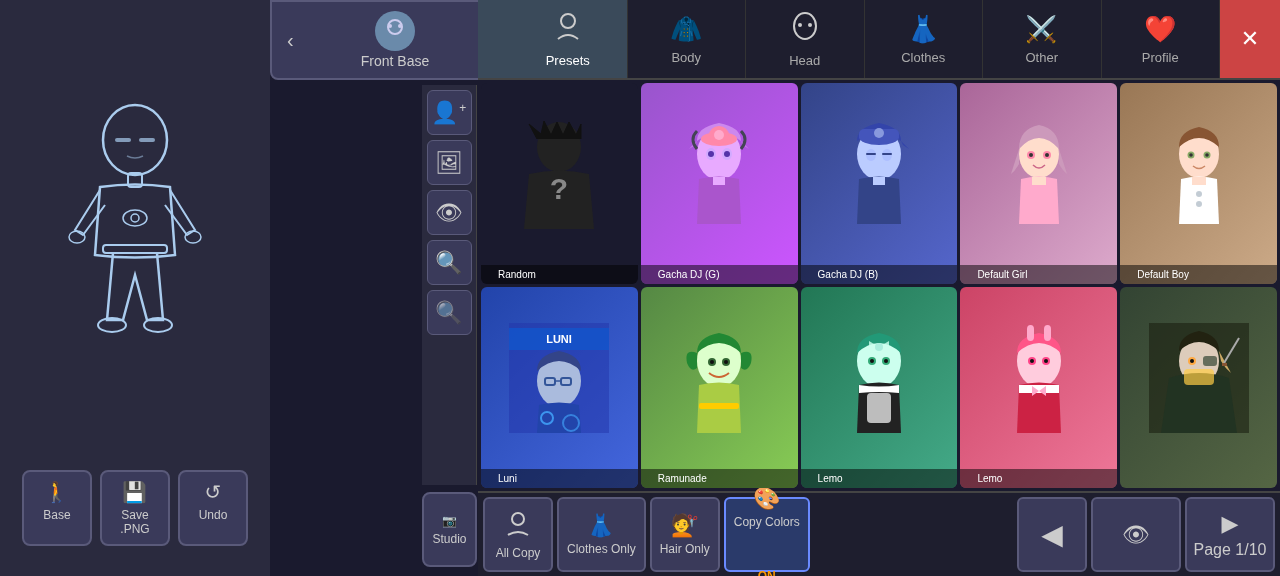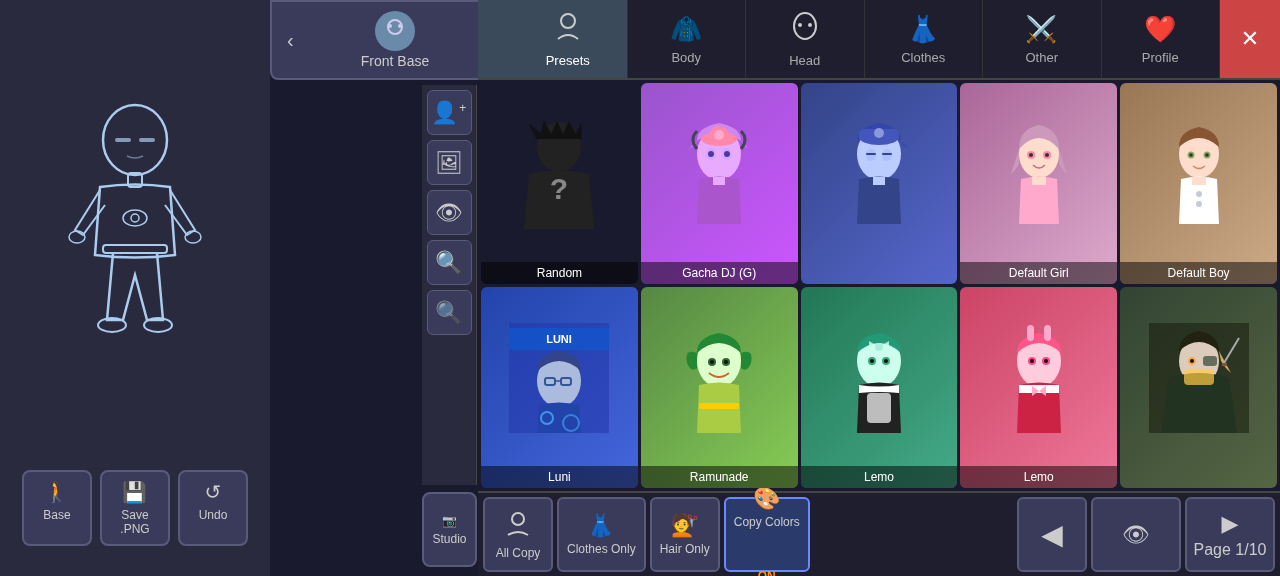--- a/index.html
+++ b/index.html
@@ -234,24 +234,23 @@
       justify-content: flex-end;
       cursor: pointer;
       position: relative;
       overflow: hidden;
       min-height: 140px;
     }
 
     .preset-card-label {
       background: rgba(0,0,0,0.5);
       color: white;
-      font-size: 12px;
+      font-size: 10px;
       width: 100%;
-      text-align: center;
-      padding: 4px 2px;
+      padding: 4px 17px;
       white-space: nowrap;
       overflow: hidden;
       text-overflow: ellipsis;
     }
 
     .preset-card-img {
       position: absolute;
       top: 0; left: 0; right: 0; bottom: 20px;
       display: flex;
       align-items: center;
@@ -544,20 +543,21 @@
           <ellipse cx="42" cy="36" rx="5" ry="6" fill="#aabbff" opacity="0.8"></ellipse>
           <ellipse cx="58" cy="36" rx="5" ry="6" fill="#aabbff" opacity="0.8"></ellipse>
 
           <path d="M38 35 L46 35" stroke="#334488" stroke-width="2" stroke-linecap="round"></path>
           <path d="M54 35 L62 35" stroke="#334488" stroke-width="2" stroke-linecap="round"></path>
 
           <path d="M30 60 Q50 55 70 60 L72 105 H28 Z" fill="#334488"></path>
           <rect x="44" y="58" width="12" height="8" fill="#bbccff"></rect>
         </svg>
       </div>
+      <div class="preset-card-label">Gacha DJ (B)</div>
     </div>
 
     <div class="preset-card char-default-girl">
       <div class="preset-card-img">
         <svg width="100" height="110" viewBox="0 0 100 110">
           <ellipse cx="50" cy="35" rx="20" ry="24" fill="#ffddcc"></ellipse>
 
           <path d="M30 30 Q50 8 70 30 Q70 10 50 6 Q30 10 30 30Z" fill="#cc99bb"></path>
           <path d="M30 30 L22 55 Q26 52 30 45Z" fill="#cc99bb"></path>
           <path d="M70 30 L78 55 Q74 52 70 45Z" fill="#cc99bb"></path>

